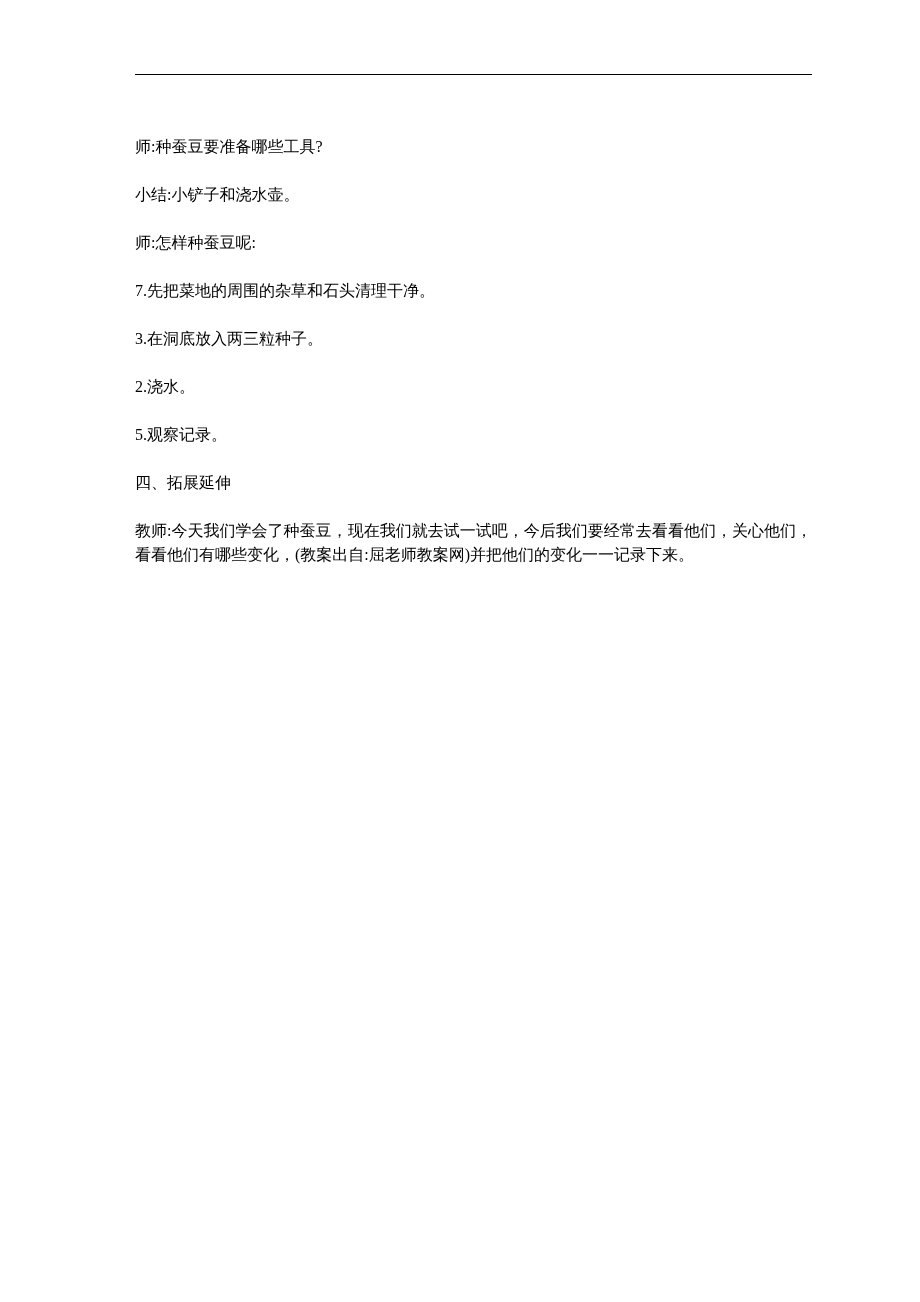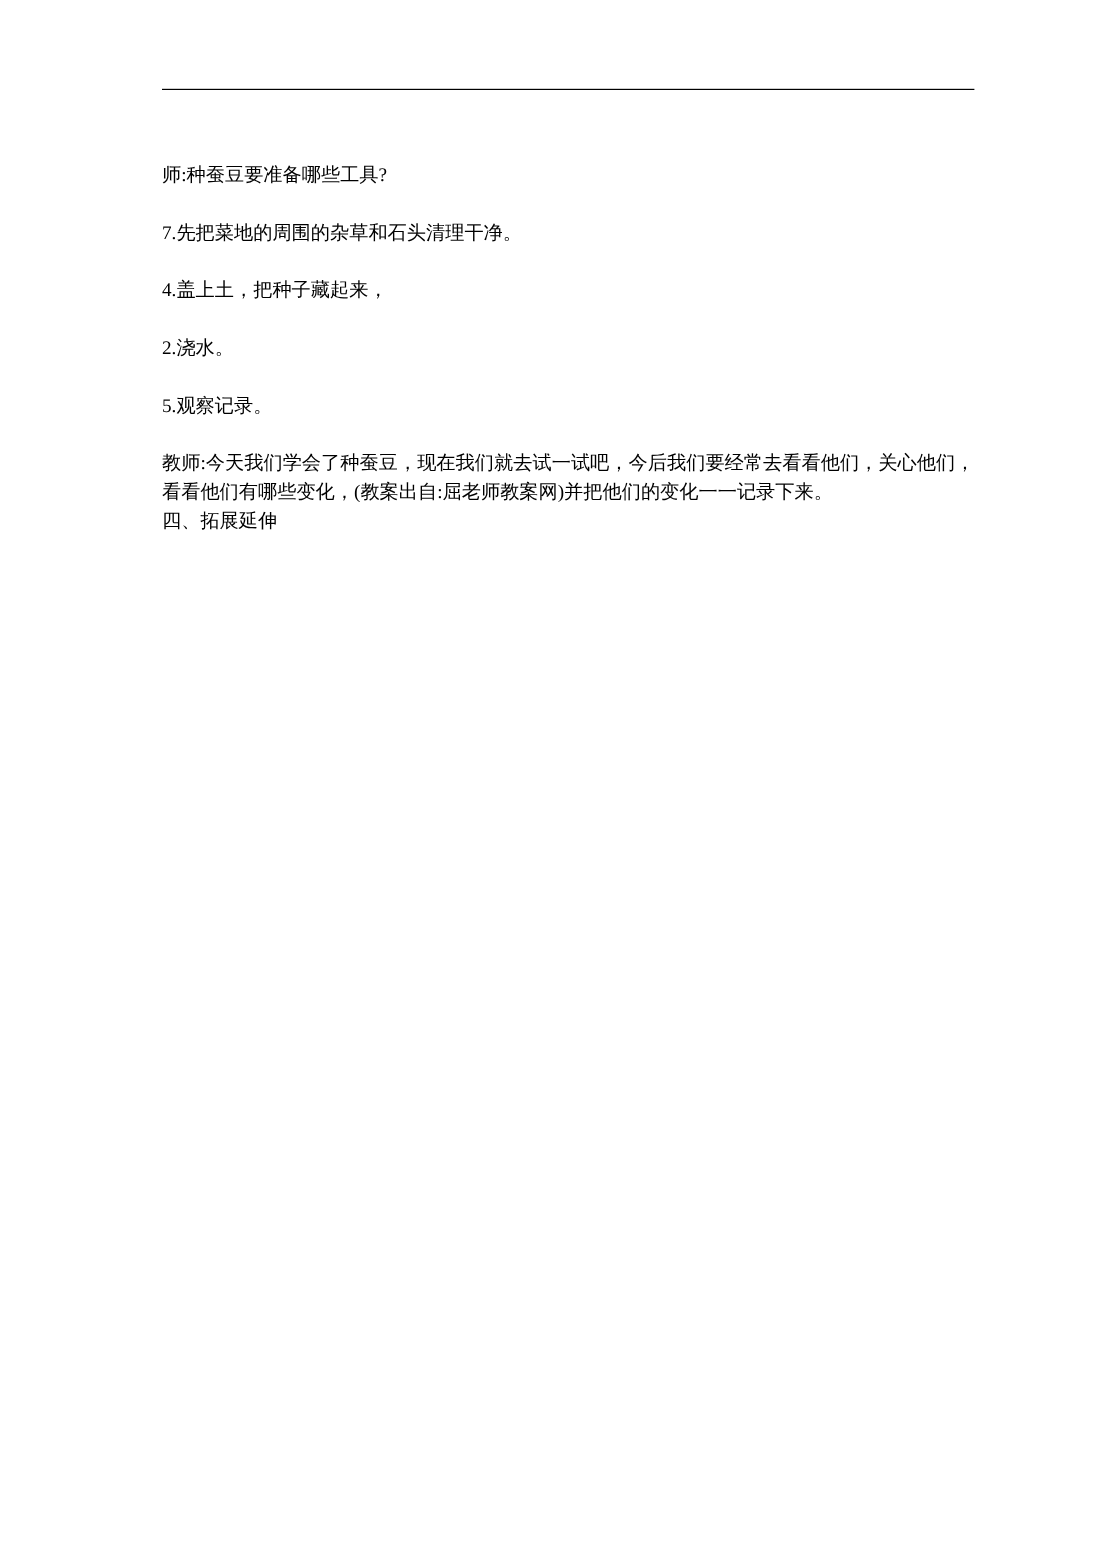--- a/index.html
+++ b/index.html
@@ -34,19 +34,21 @@
     margin-bottom: 0;
   }
 </style>
 </head>
 <body>
 
 <div class="page">
   <hr class="rule">
 
   <p class="line">师:种蚕豆要准备哪些工具?</p>
+  <p class="line">小结:小铲子和浇水壶。</p>
+  <p class="line">师:怎样种蚕豆呢:</p>
   <p class="line">7.先把菜地的周围的杂草和石头清理干净。</p>
-  <p class="line">4.盖上土，把种子藏起来，</p>
+  <p class="line">3.在洞底放入两三粒种子。</p>
   <p class="line">2.浇水。</p>
   <p class="line">5.观察记录。</p>
+  <p class="line">四、拓展延伸</p>
   <p class="line last">教师:今天我们学会了种蚕豆，现在我们就去试一试吧，今后我们要经常去看看他们，关心他们，看看他们有哪些变化，(教案出自:屈老师教案网)并把他们的变化一一记录下来。</p>
-  <p class="line">四、拓展延伸</p>
 </div>
 
 </body></html>

